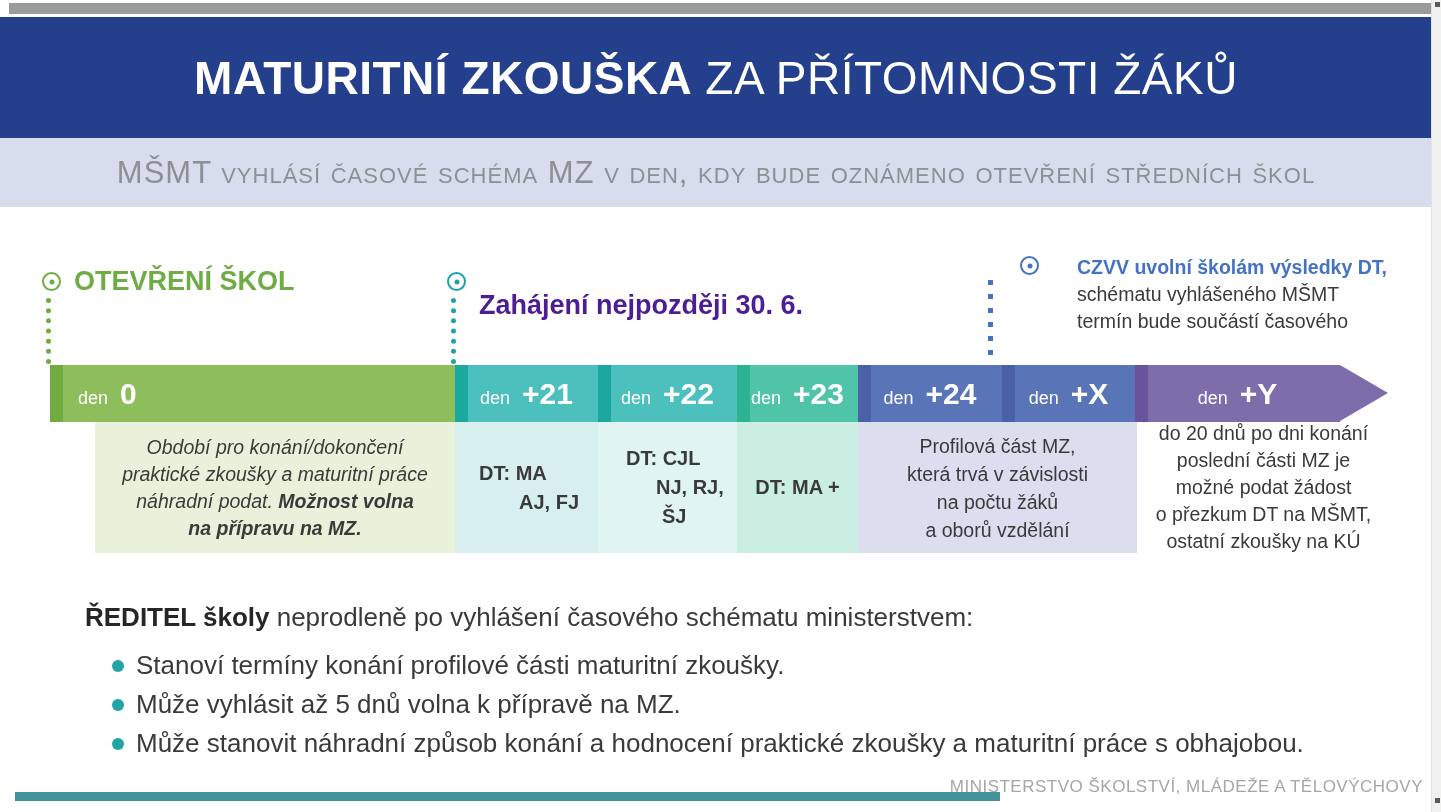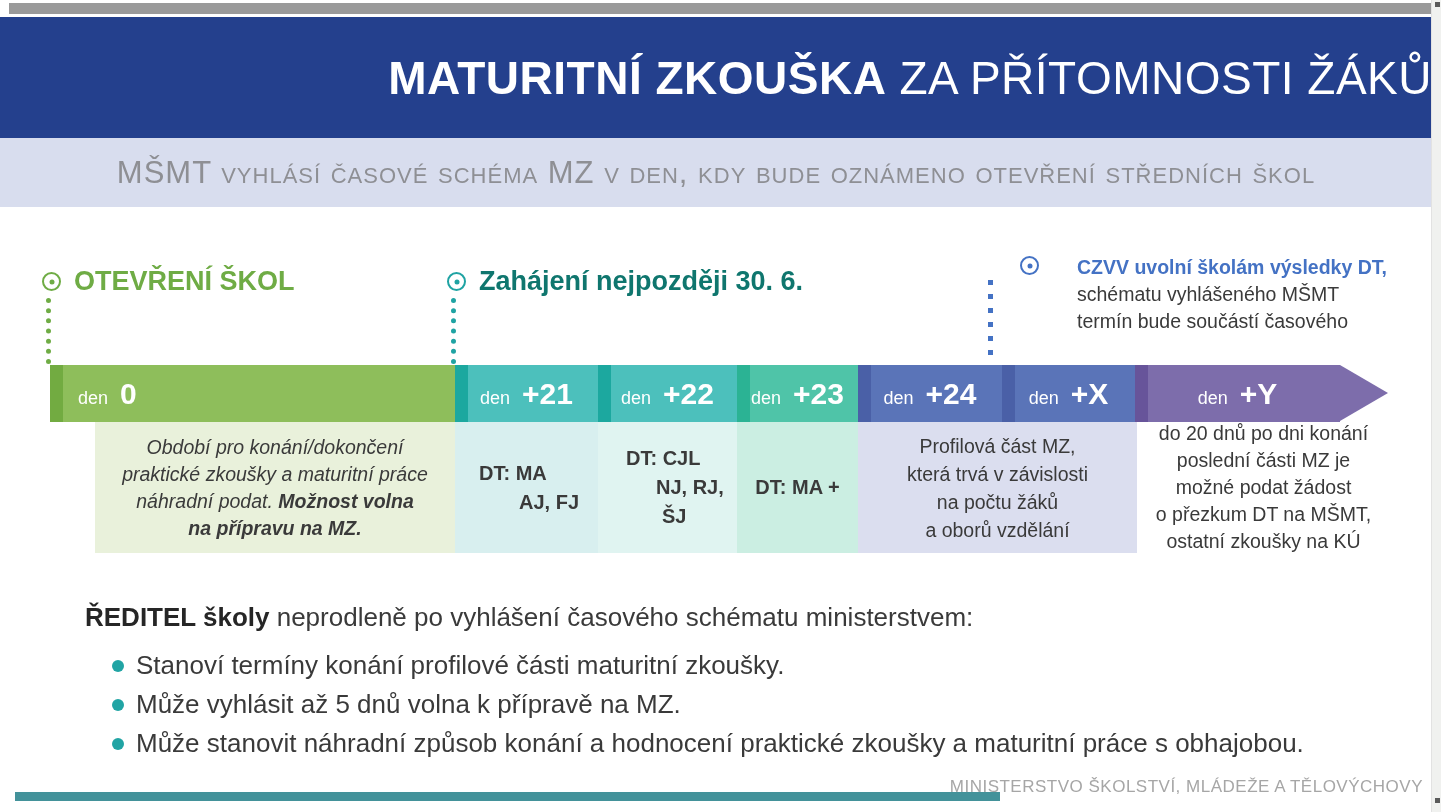--- a/index.html
+++ b/index.html
@@ -8,39 +8,39 @@
     background:#ffffff;font-family:"Liberation Sans", sans-serif;
   }
   
   .top-bar{position:absolute;left:9px;top:3px;width:1423px;height:11px;background:#9A9A9A;}
   .scrollbar{position:absolute;right:0;top:0;width:9px;height:812px;background:#F0F1EF;border-left:1px solid #E2E2E2;}
   .scroll-mark{position:absolute;width:5px;height:5px;background:#5A5A5A;right:1px;}
   .scroll-mark.top{top:2px;}
   .scroll-mark.bottom{bottom:9px;}
   
   .header{position:absolute;left:0;top:17px;width:1432px;height:121px;background:#24408D;
-          display:flex;align-items:center;justify-content:flex-end;}
+          display:flex;align-items:center;justify-content:center;}
   .title{color:#ffffff;font-size:46px;white-space:nowrap;letter-spacing:.5px;}
   .title strong{font-weight:bold;}
   .title .title-rest{font-weight:400;margin-left:13px;}
   
   .subtitle-band{position:absolute;left:0;top:138px;width:1432px;height:69px;background:#D8DDEE;
           display:flex;align-items:center;justify-content:center;}
   .subtitle-text{font-variant:small-caps;color:#8E8F94;font-size:31px;letter-spacing:1px;white-space:nowrap;}
   
   .milestone{position:absolute;display:flex;align-items:flex-start;gap:13px;}
   .target-icon{flex:0 0 auto;width:15px;height:15px;border-radius:50%;position:relative;margin-top:4px;}
   .target-icon::after{content:'';position:absolute;width:5px;height:5px;border-radius:50%;
       left:50%;top:50%;transform:translate(-50%,-50%);}
   .m1{left:42px;top:268px;} .m2{left:447px;top:268px;} .m3{left:1020px;top:254px;gap:38px;}
   .m1 .target-icon{border:2.5px solid #6FAC45;} .m1 .target-icon::after{background:#6FAC45;}
   .m2 .target-icon{border:2.5px solid #1FA3A3;} .m2 .target-icon::after{background:#1FA3A3;}
   .m3 .target-icon{border:2.5px solid #4472C4;margin-top:2px;} .m3 .target-icon::after{background:#4472C4;}
   .ms-label{font-size:27px;font-weight:bold;white-space:nowrap;line-height:27px;}
-  .m1 .ms-label{color:#6FAC45;} .m2 .ms-label{color:#0f766e;}
+  .m1 .ms-label{color:#6FAC45;} .m2 .ms-label{color:#4c1d95;margin-top:24px;}
   .m3 .ms-lines{font-size:19.5px;line-height:27px;color:#3A3A3A;}
   .m3 .ms-lines .line1{color:#4472C4;font-weight:bold;}
   .m3 .ms-lines div{white-space:nowrap;}
   .trail{position:absolute;width:0;}
   .trail1{left:46px;top:298px;height:66px;border-left:5px dotted #6FAC45;}
   .trail2{left:451px;top:298px;height:66px;border-left:5px dotted #1FA3A3;}
   .trail3{left:988px;top:280px;height:83px;width:5px;
       background:repeating-linear-gradient(to bottom,#4472C4 0 5px,transparent 5px 14px);}
   
   .seg{position:absolute;top:365px;height:57px;box-sizing:border-box;

